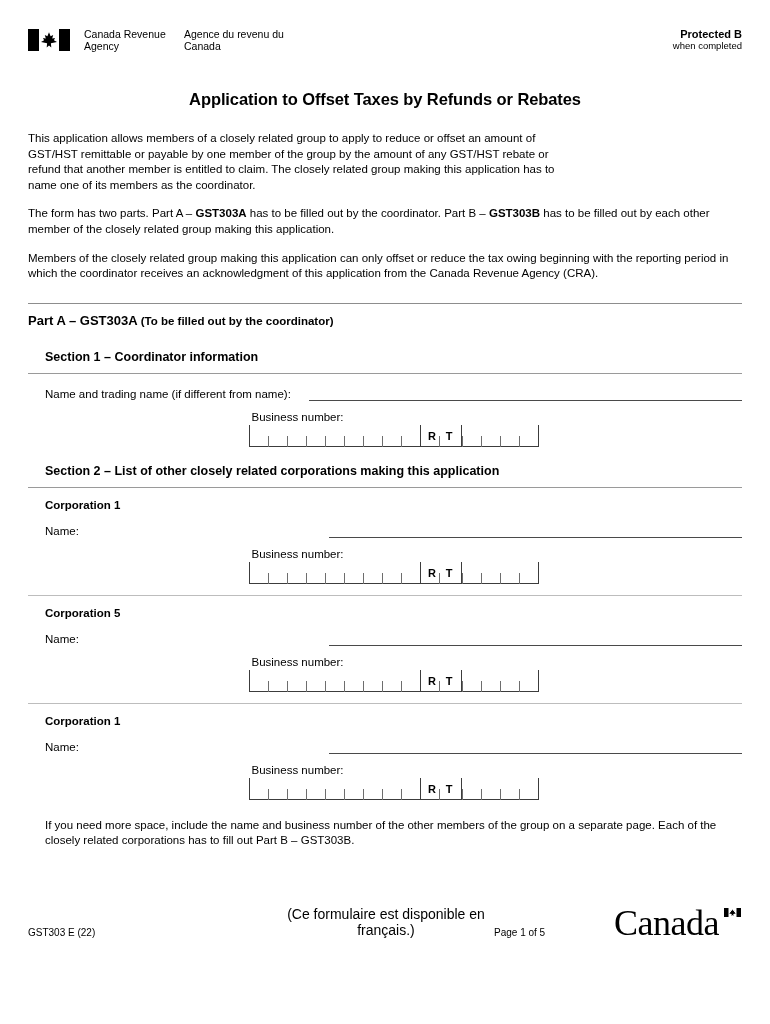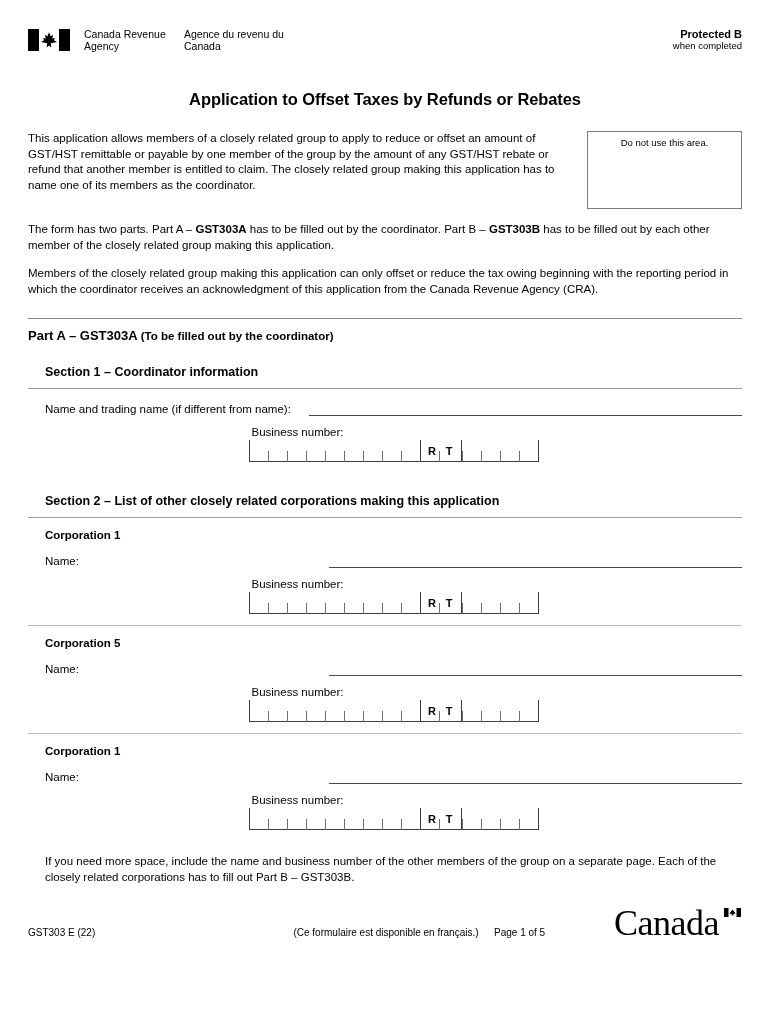--- a/index.html
+++ b/index.html
@@ -208,36 +208,36 @@
   .bn-end {
     width: 1px;
     background: #3c3c3c;
     height: 22px;
   }
 
   
   .closing {
     font-size: 11.5px;
     line-height: 15.6px;
-    margin-top: 24px;
+    margin-top: 18px;
     padding-left: 17px;
     width: 716px;
   }
 
   
   .footer {
     position: absolute;
     left: 28px;
     right: 28px;
     bottom: 28px;
     display: flex;
     align-items: flex-end;
   }
   .footer-left { font-size: 10px; width: 250px; padding-bottom: 2px; }
-  .footer-mid  { font-size: 10px; flex: 1; text-align: center; padding-bottom: 2px; }
+  .footer-mid  { font-size: 14px; flex: 1; text-align: center; padding-bottom: 2px; }
   .footer-page { font-size: 10px; width: 120px; padding-bottom: 2px; }
   .wordmark {
     position: relative;
     font-family: "Liberation Serif", serif;
     font-size: 36px;
     line-height: 34px;
     letter-spacing: -0.5px;
     width: 128px;
     text-align: left;
   }
@@ -269,23 +269,20 @@
     <div class="protected">
       <div class="protected-title">Protected B</div>
       <div class="protected-sub">when completed</div>
     </div>
   </div>
 
   <div class="form-title">Application to Offset Taxes by Refunds or Rebates</div>
 
   <div class="intro-row">
     <div class="intro-para">This application allows members of a closely related group to apply to reduce or offset an amount of GST/HST remittable or payable by one member of the group by the amount of any GST/HST rebate or refund that another member is entitled to claim. The closely related group making this application has to name one of its members as the coordinator.</div>
-    <div class="donotuse">
-      <span>Do not use this area.</span>
-    </div>
   </div>
 
   <div class="para">
     <span>The form has two parts. Part A –</span>
     <b>GST303A</b>
     <span>has to be filled out by the coordinator. Part B –</span>
     <b>GST303B</b>
     <span>has to be filled out by each other member of the closely related group making this application.</span>
   </div>
 
@@ -322,21 +319,21 @@
         <span class="divider">T</span>
       </div>
       <div class="bn-cell tick"></div>
         <div class="bn-cell tick"></div>
       <div class="bn-cell tick"></div>
         <div class="bn-cell tick"></div>
       <div class="bn-end"></div>
     </div>
   </div>
 
-  <div class="section-head" style="margin-top:32px">Section 2 – List of other closely related corporations making this application</div>
+  <div class="section-head" style="margin-top:17px">Section 2 – List of other closely related corporations making this application</div>
   <div class="section-rule"></div>
 
   <div class="corp-head">Corporation 1</div>
   <div class="field-row">
     <div class="field-label" style="width:284px">Name:</div>
     <div class="rule-line" style="margin-left:0"></div>
   </div>
   <div class="bn-row">
     <div class="bn-label">Business number:</div>
     <div class="bn-comb">

